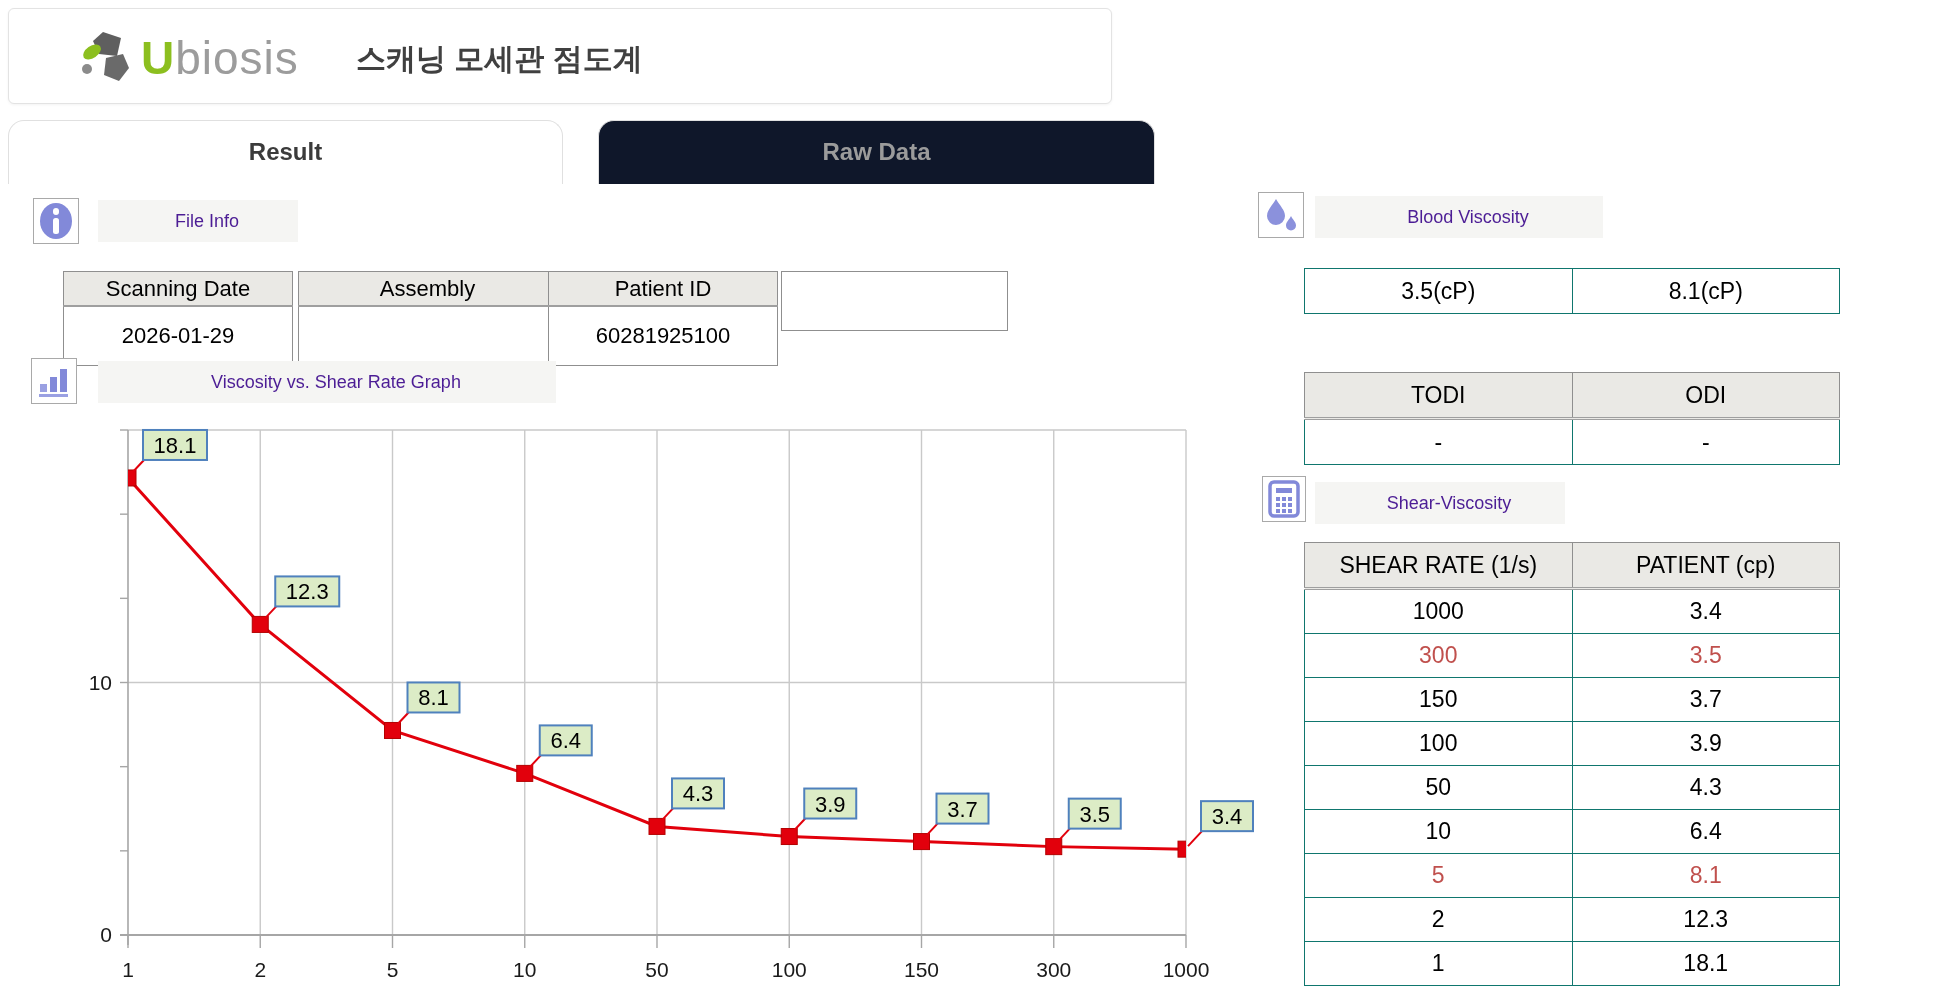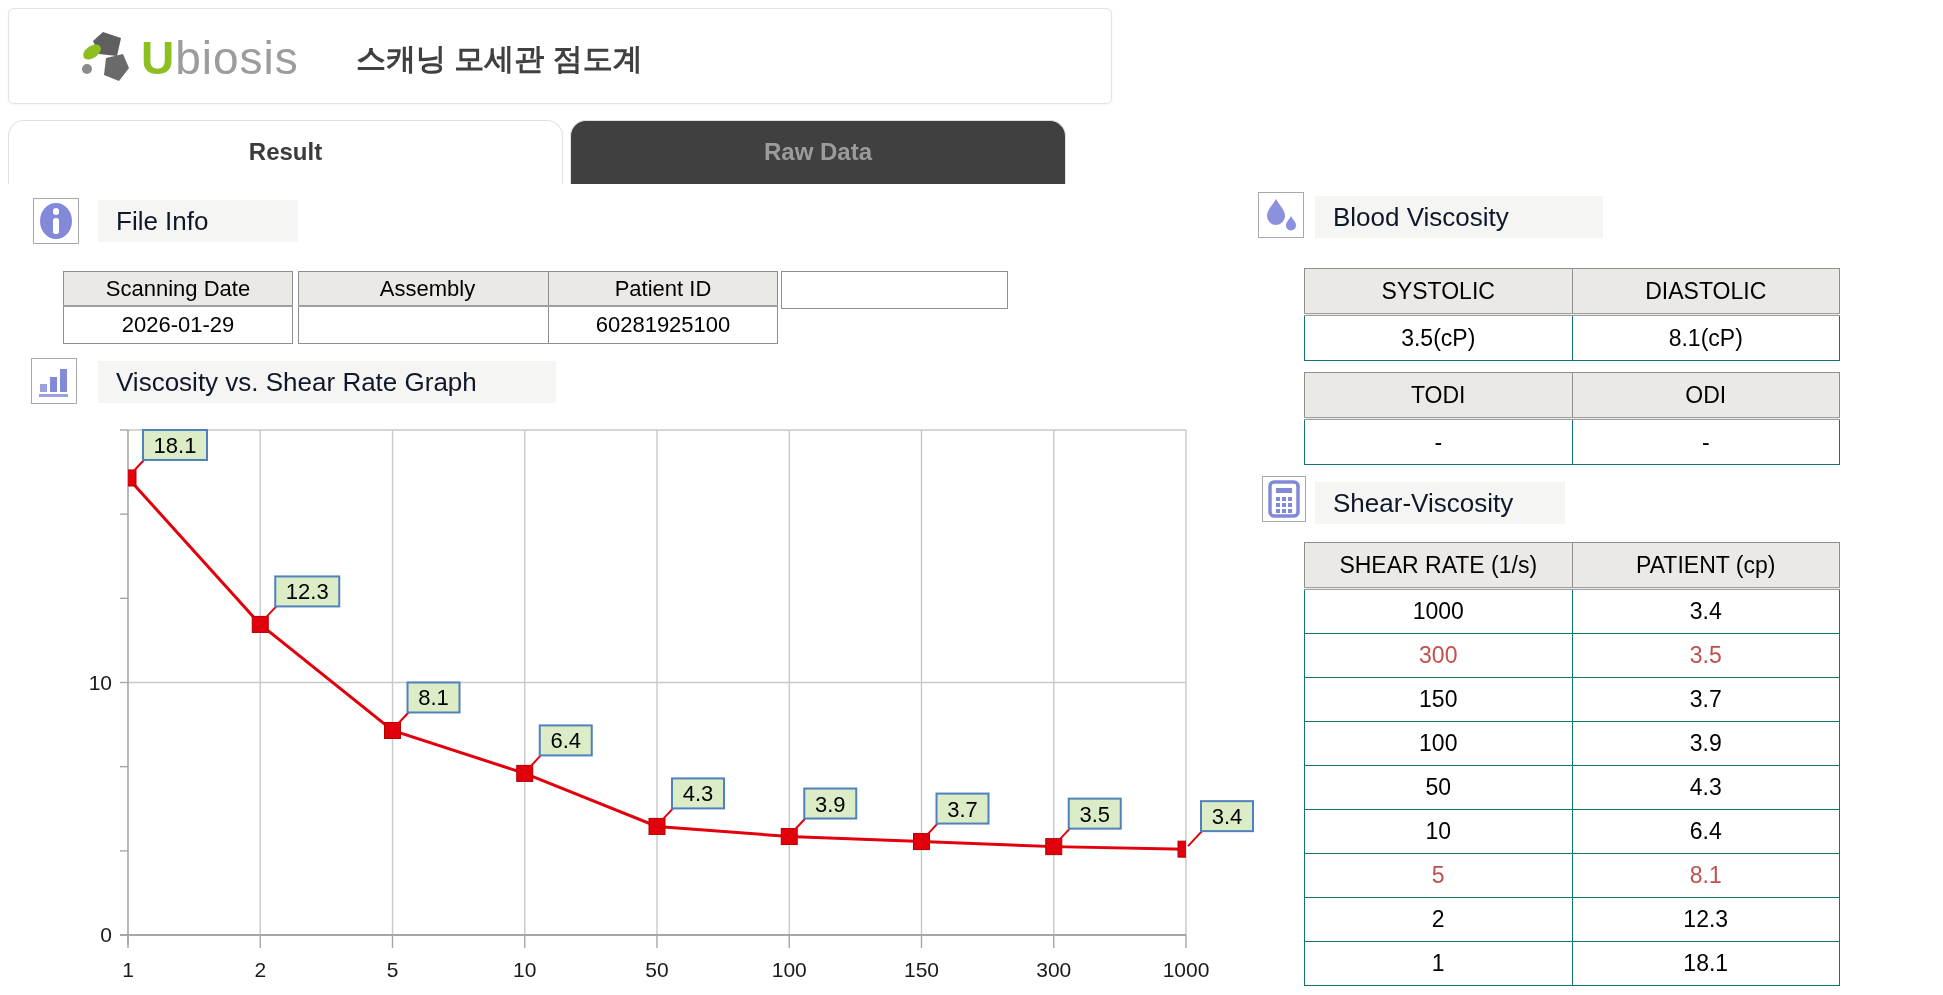--- a/index.html
+++ b/index.html
@@ -13,33 +13,33 @@
   .logo-text{font-size:46px;letter-spacing:1px;line-height:56px;}
   .logo-u{color:#8cbf1f;font-weight:bold;}
   .logo-rest{color:#9c9c9c;font-weight:400;}
   .app-subtitle{position:absolute;left:347px;top:30px;font-size:30px;font-weight:bold;color:#404040;}
 
   
   .tab{position:absolute;top:120px;height:64px;box-sizing:border-box;border:1px solid #e0e0e0;
     border-bottom:none;border-radius:16px 16px 0 0;text-align:center;line-height:62px;
     font-size:24px;font-weight:bold;cursor:pointer;}
   .tab-active{left:8px;width:555px;background:#fff;color:#3b3b3b;}
-  .tab-inactive{left:570px;width:496px;background:#404040;color:#9b9b9b;}
+  .tab-inactive{left:598px;width:557px;background:#0f172a;color:#9b9b9b;}
 
   
   .icon-box{position:absolute;width:46px;height:46px;background:#fff;border:1px solid #a9a9a9;
     box-sizing:border-box;display:flex;align-items:center;justify-content:center;}
-  .section-label{position:absolute;height:42px;background:#f5f5f3;font-size:26px;color:#0f172a;
-    line-height:42px;padding-left:18px;box-sizing:border-box;}
+  .section-label{position:absolute;height:42px;background:#f5f5f3;font-size:18px;color:#4c1d95;
+    line-height:42px;padding-left:18px;box-sizing:border-box;text-align:center;}
 
   
   .mini-table{position:absolute;border-collapse:collapse;table-layout:fixed;}
   .mini-table th{background:#eae9e5;border:1px solid #8f8f8f;border-bottom:2px solid #9f9f9f;
     font-weight:400;font-size:22px;height:33px;padding:0 4px;}
-  .mini-table td{background:#fff;border:1px solid #8f8f8f;font-size:22px;text-align:center;height:34px;padding:1px 4px;}
+  .mini-table td{background:#fff;border:1px solid #8f8f8f;font-size:22px;text-align:center;height:34px;padding:12px 4px;}
 
   
   .panel-table{position:absolute;border-collapse:collapse;table-layout:fixed;width:536px;}
   .panel-table th{background:#eae9e5;border:1px solid #8f8f8f;border-bottom:3px double #9f9f9f;
     font-weight:400;font-size:23px;height:44px;padding:0 4px;}
   .panel-table td{background:#fff;border:1px solid #0f766e;font-size:23px;text-align:center;height:44px;padding:0 4px;}
   .sv-table td{height:43px;}
   .hl td{color:#c0504d;}
 
   
@@ -212,24 +212,20 @@
   <div class="icon-box" style="left:1258px;top:192px;">
     <svg width="38" height="38" viewBox="0 0 38 38">
       <path d="M14 3 C10 10 5 14 5 20 a9 9 0 0 0 18 0 C23 14 18 10 14 3 Z" fill="#8b91dc"></path>
       <path d="M29 20 C27 24 24 26 24 29.5 a5 5 0 0 0 10 0 C34 26 31 24 29 20 Z" fill="#8b91dc"></path>
     </svg>
   </div>
   <div class="section-label" style="left:1315px;top:196px;width:288px;">Blood Viscosity</div>
 
   <table class="panel-table" style="left:1304px;top:268px;">
     <tbody>
-        <tr>
-      <th>SYSTOLIC</th>
-      <th>DIASTOLIC</th>
-    </tr>
     <tr>
       <td>3.5(cP)</td>
       <td>8.1(cP)</td>
     </tr>
   </tbody>
     </table>
 
   <table class="panel-table" style="left:1304px;top:372px;">
     <tbody>
         <tr>

